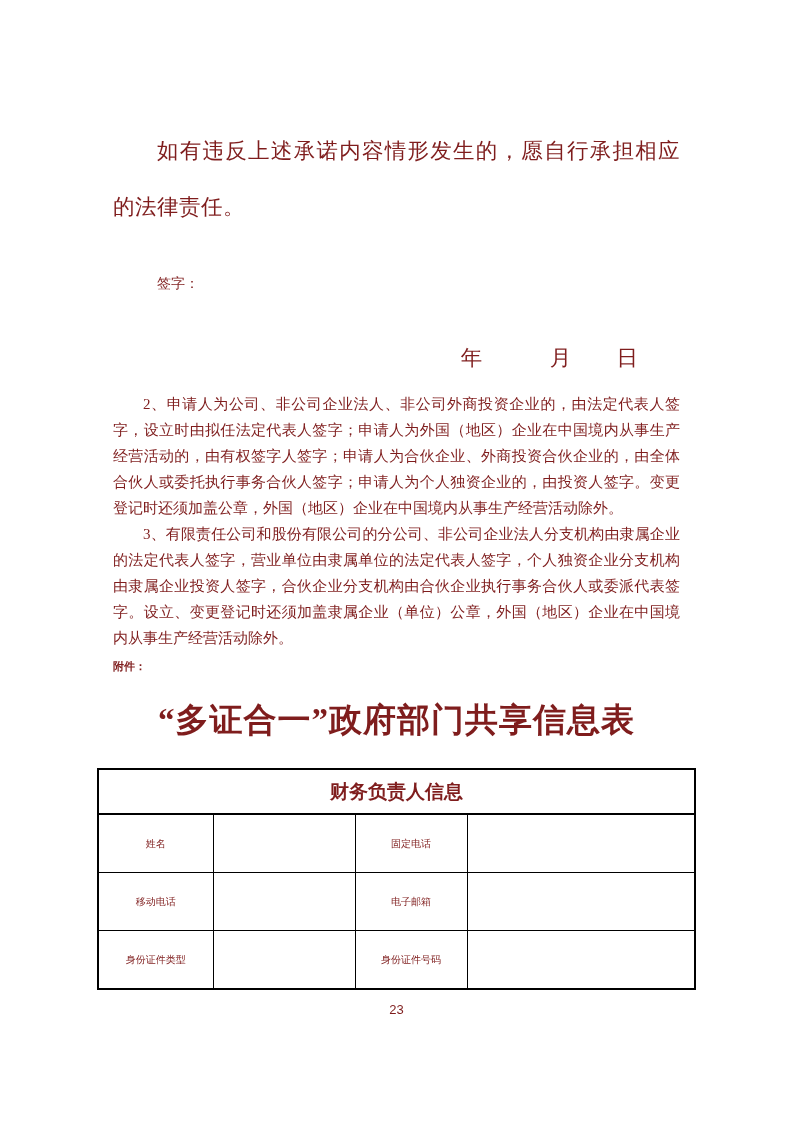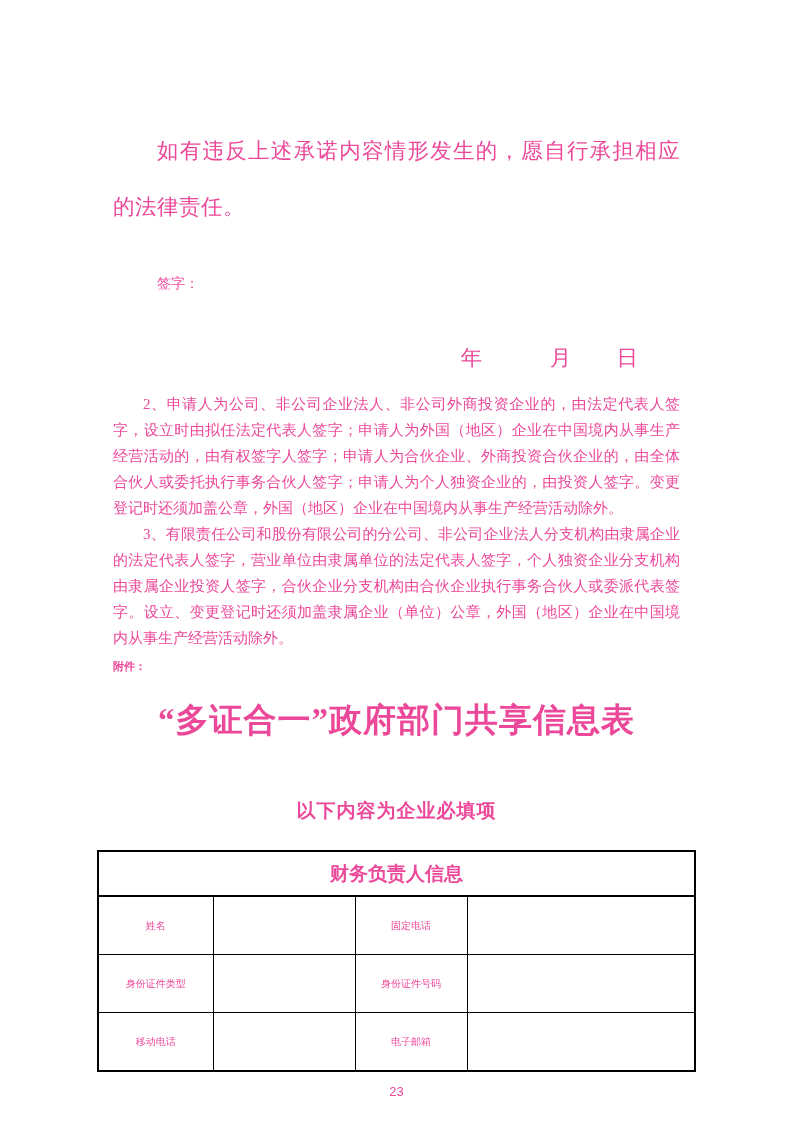--- a/index.html
+++ b/index.html
@@ -2,21 +2,21 @@
 <html><head>
 <meta charset="utf-8">
 <style>
   html, body { margin: 0; padding: 0; background: #e8e8e8; }
   .page {
     position: relative;
     width: 793px;
     height: 1122px;
     margin: 0 auto;
     background: #ffffff;
-    color: #ec4899;
+    color: #7f1d1d;
     font-family: "Liberation Serif", "DejaVu Serif", serif;
     overflow: hidden;
   }
   .content { padding: 0 113px; }
 
   .main-para {
     padding-top: 101px;
     font-size: 21.5px;
     line-height: 56px;
     text-indent: 44px;
@@ -123,49 +123,48 @@
 
     <div class="notes">
       <p class="indented">2、申请人为公司、非公司企业法人、非公司外商投资企业的，由法定代表人签字，设立时由拟任法定代表人签字；申请人为外国（地区）企业在中国境内从事生产经营活动的，由有权签字人签字；申请人为合伙企业、外商投资合伙企业的，由全体合伙人或委托执行事务合伙人签字；申请人为个人独资企业的，由投资人签字。变更登记时还须加盖公章，外国（地区）企业在中国境内从事生产经营活动除外。</p>
       <p class="indented">3、有限责任公司和股份有限公司的分公司、非公司企业法人分支机构由隶属企业的法定代表人签字，营业单位由隶属单位的法定代表人签字，个人独资企业分支机构由隶属企业投资人签字，合伙企业分支机构由合伙企业执行事务合伙人或委派代表签字。设立、变更登记时还须加盖隶属企业（单位）公章，外国（地区）企业在中国境内从事生产经营活动除外。</p>
     </div>
 
     <p class="attachment-label">附件：</p>
 
     <h1 class="doc-title" style="margin:0; font-weight:bold;">“多证合一”政府部门共享信息表</h1>
 
-    <p class="doc-subtitle">以下内容为企业必填项</p>
   </div>
 
   <table class="info-table">
     <colgroup>
       <col class="col-label1">
       <col class="col-value1">
       <col class="col-label2">
       <col class="col-value2">
     </colgroup>
     <tbody>
       <tr>
         <td class="tbl-header" colspan="4">财务负责人信息</td>
       </tr>
       <tr class="data-row">
         <td>姓名</td>
         <td></td>
         <td>固定电话</td>
         <td></td>
       </tr>
       <tr class="data-row">
+        <td>移动电话</td>
+        <td></td>
+        <td>电子邮箱</td>
+        <td></td>
+      </tr>
+      <tr class="data-row">
         <td>身份证件类型</td>
         <td></td>
         <td>身份证件号码</td>
-        <td></td>
-      </tr>
-      <tr class="data-row">
-        <td>移动电话</td>
-        <td></td>
-        <td>电子邮箱</td>
         <td></td>
       </tr>
     </tbody>
   </table>
 
   <div class="page-number">23</div>
 </div>
 
 </body></html>

